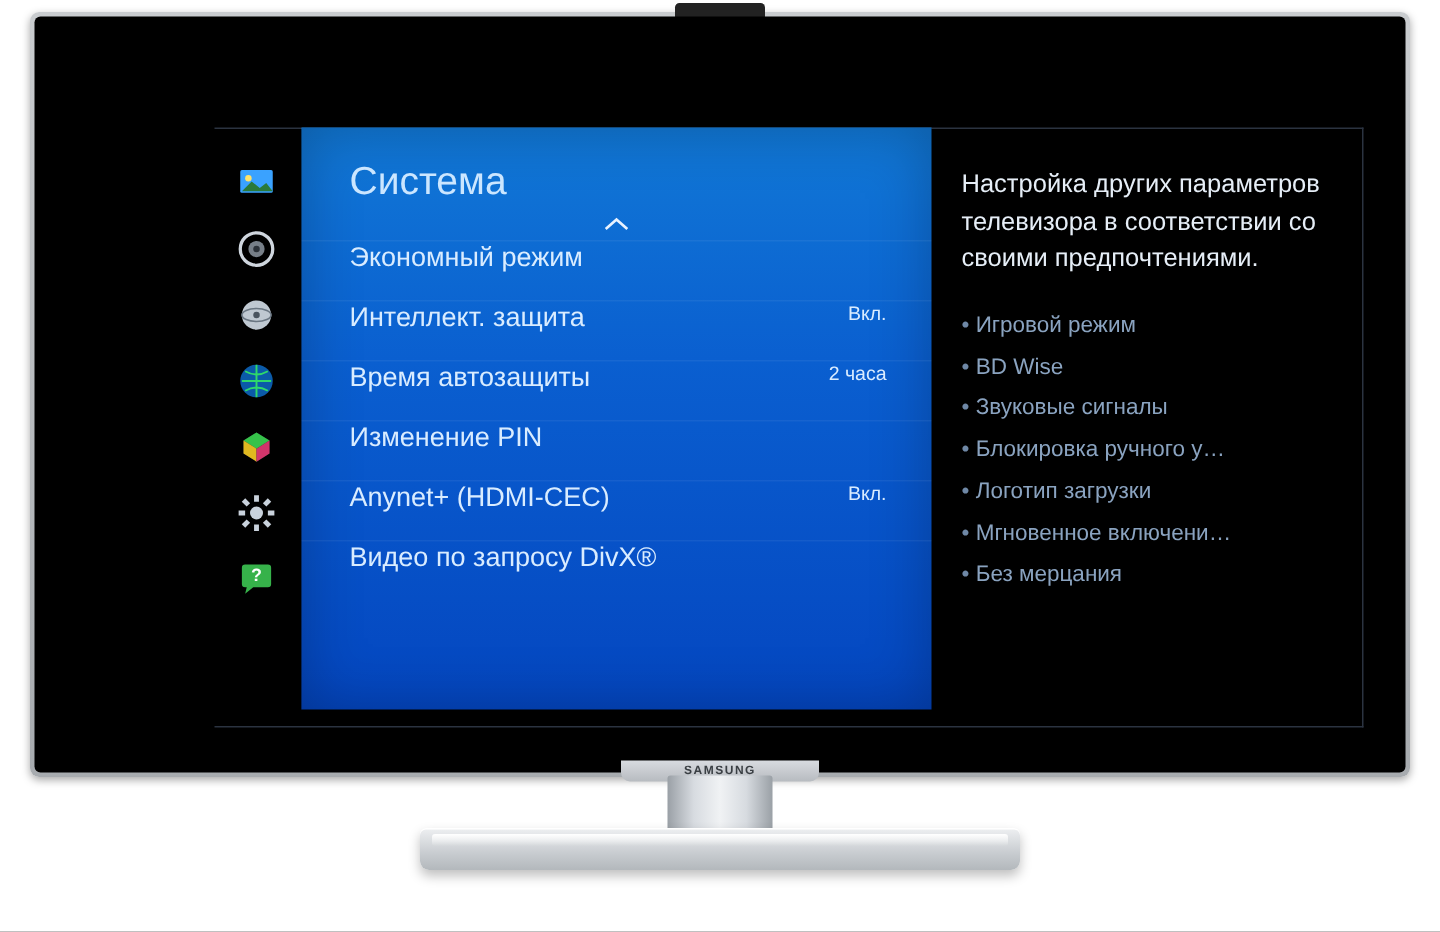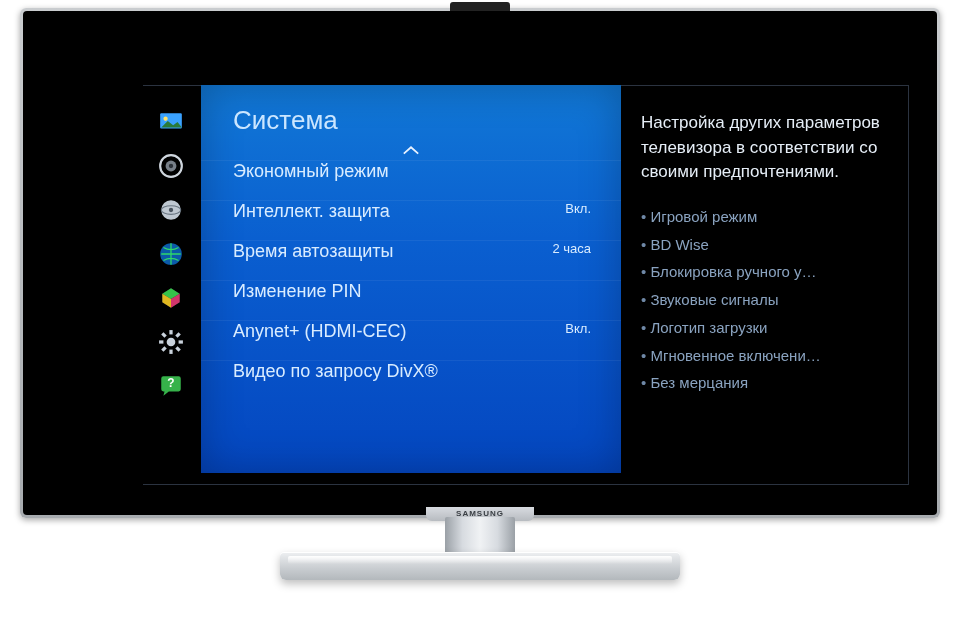--- a/index.html
+++ b/index.html
@@ -22,21 +22,21 @@
   }
   .tv-bezel {
     width: 100%; height: 100%;
     background: #000;
     border-radius: 4px;
     position: relative;
     overflow: hidden;
   }
   .tv-logo-strip {
     position: absolute; left: 50%; bottom: -3px; transform: translateX(-50%);
-    width: 108px; height: 14px;
+    width: 132px; height: 14px;
     background: linear-gradient(#d8dbe0, #b7bbc0);
     border-radius: 0 0 6px 6px;
     text-align: center;
     font-size: 8px; letter-spacing: 1px;
     color: #3a3f44; font-weight: 600;
     line-height: 14px;
   }
   .tv-neck {
     position: absolute; left: 50%; top: 517px; transform: translateX(-50%);
     width: 70px; height: 40px;
@@ -248,22 +248,22 @@
             <span class="value"></span>
           </div>
         </div>
       </div>
 
       <div class="help-panel">
         <div class="help-desc">Настройка других параметров телевизора в соответствии со своими предпочтениями.</div>
         <ul class="help-list">
           <li>Игровой режим</li>
           <li>BD Wise</li>
+          <li>Звуковые сигналы</li>
           <li>Блокировка ручного у…</li>
-          <li>Звуковые сигналы</li>
           <li>Логотип загрузки</li>
           <li>Мгновенное включени…</li>
           <li>Без мерцания</li>
         </ul>
       </div>
 
     </div>
   </div>
   <div class="tv-logo-strip">SAMSUNG</div>
 </div>

